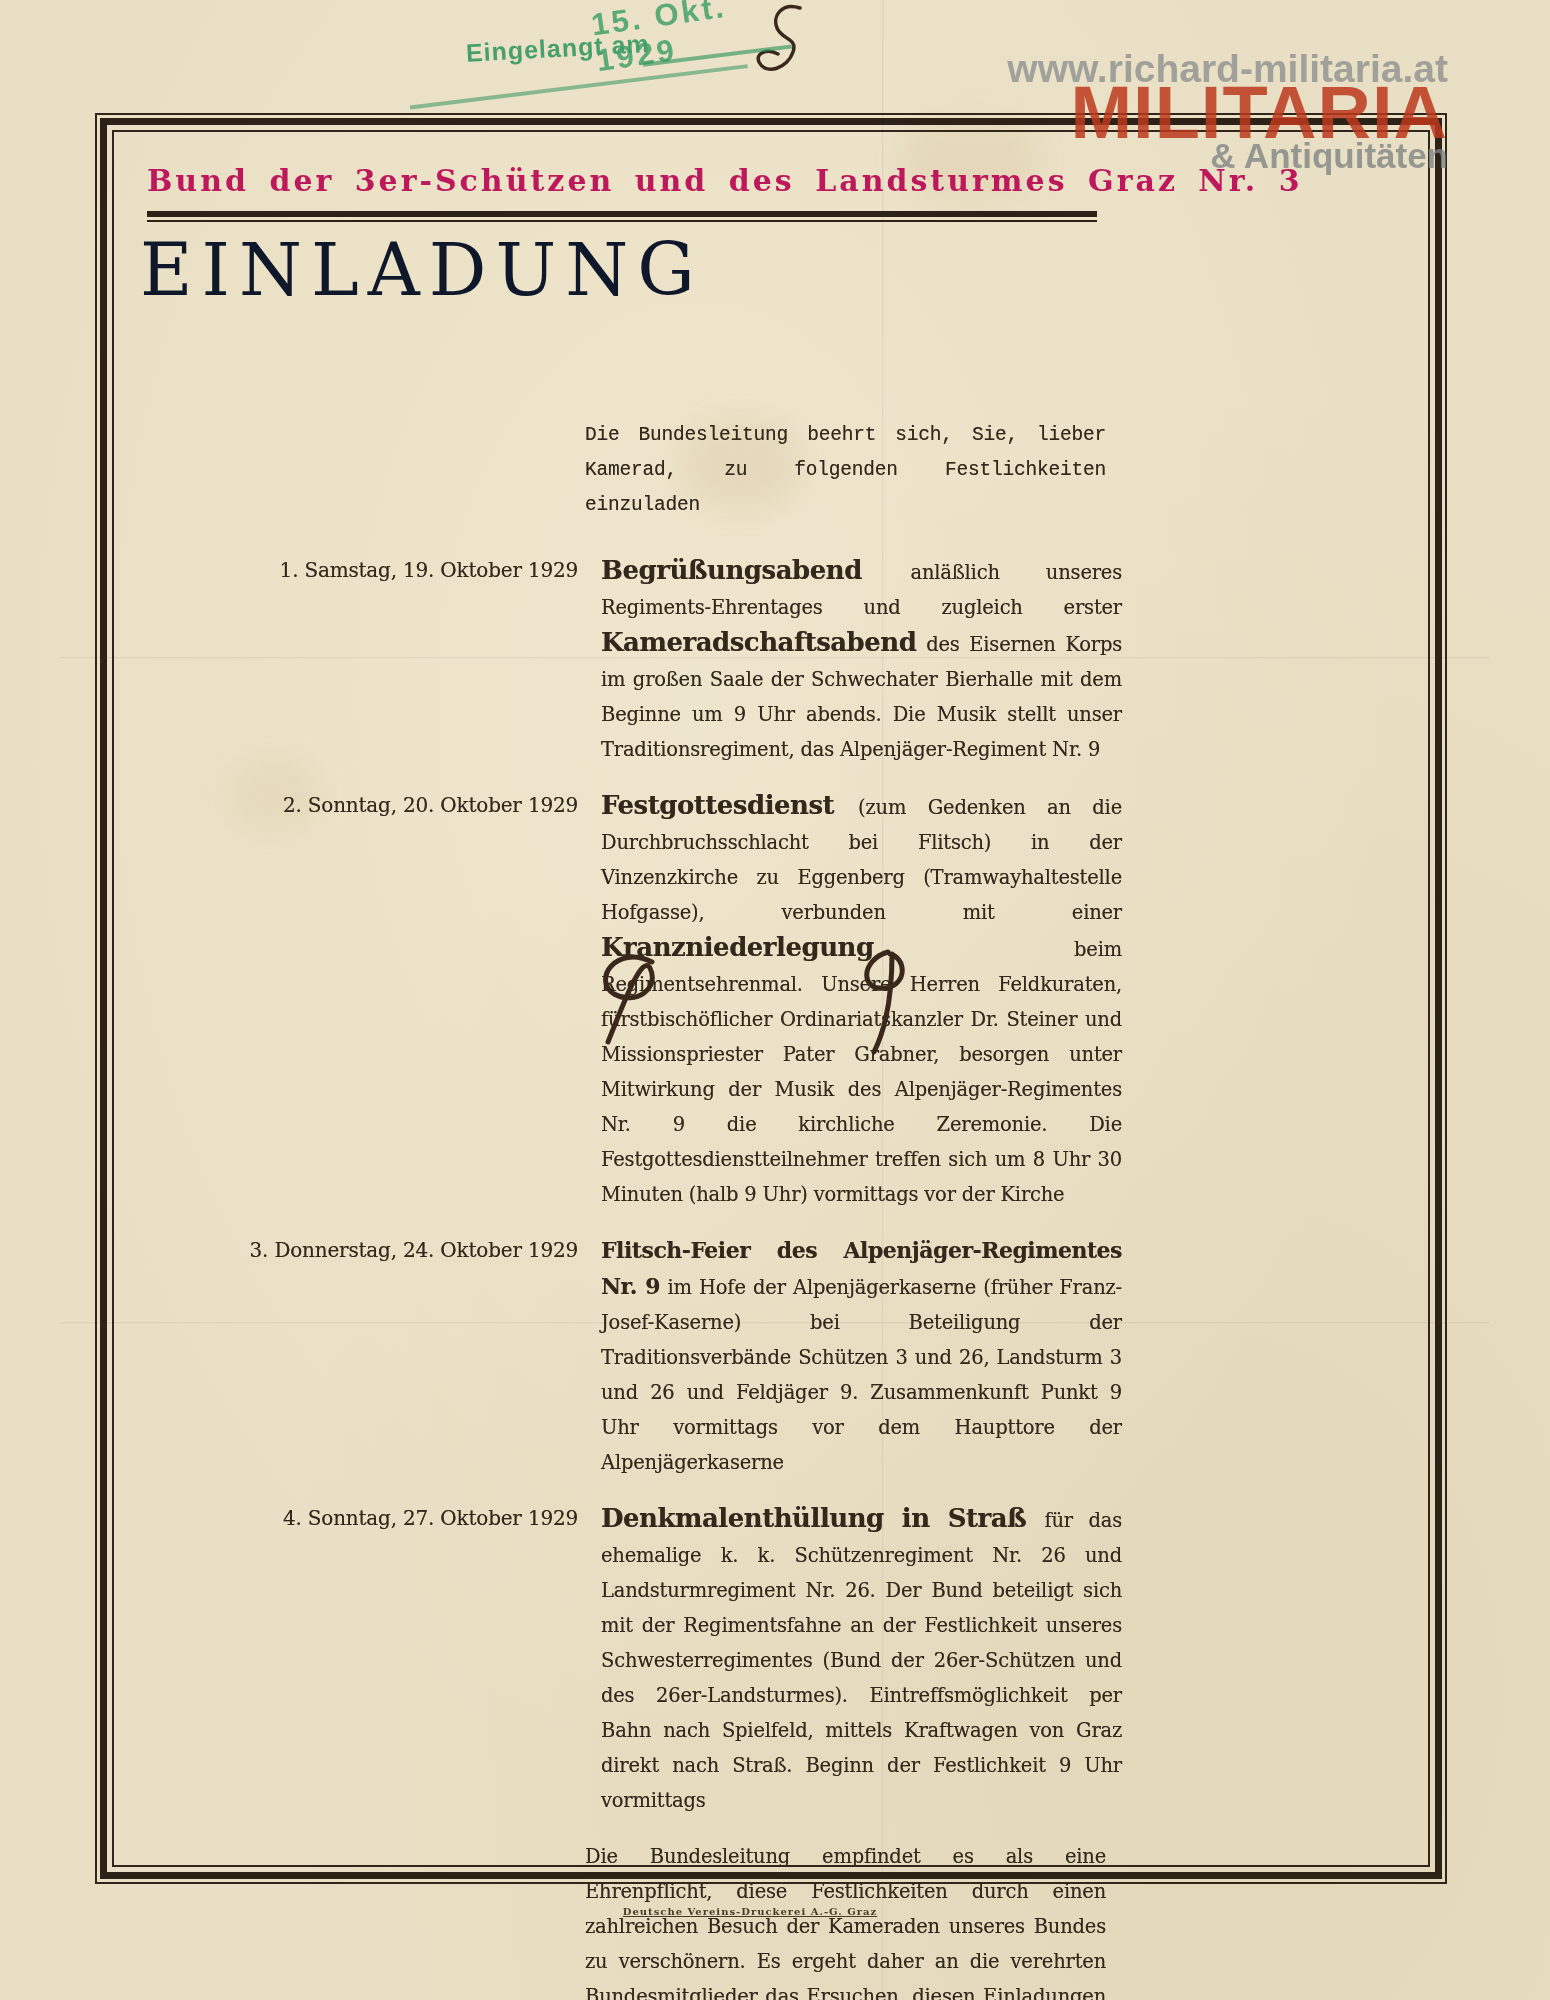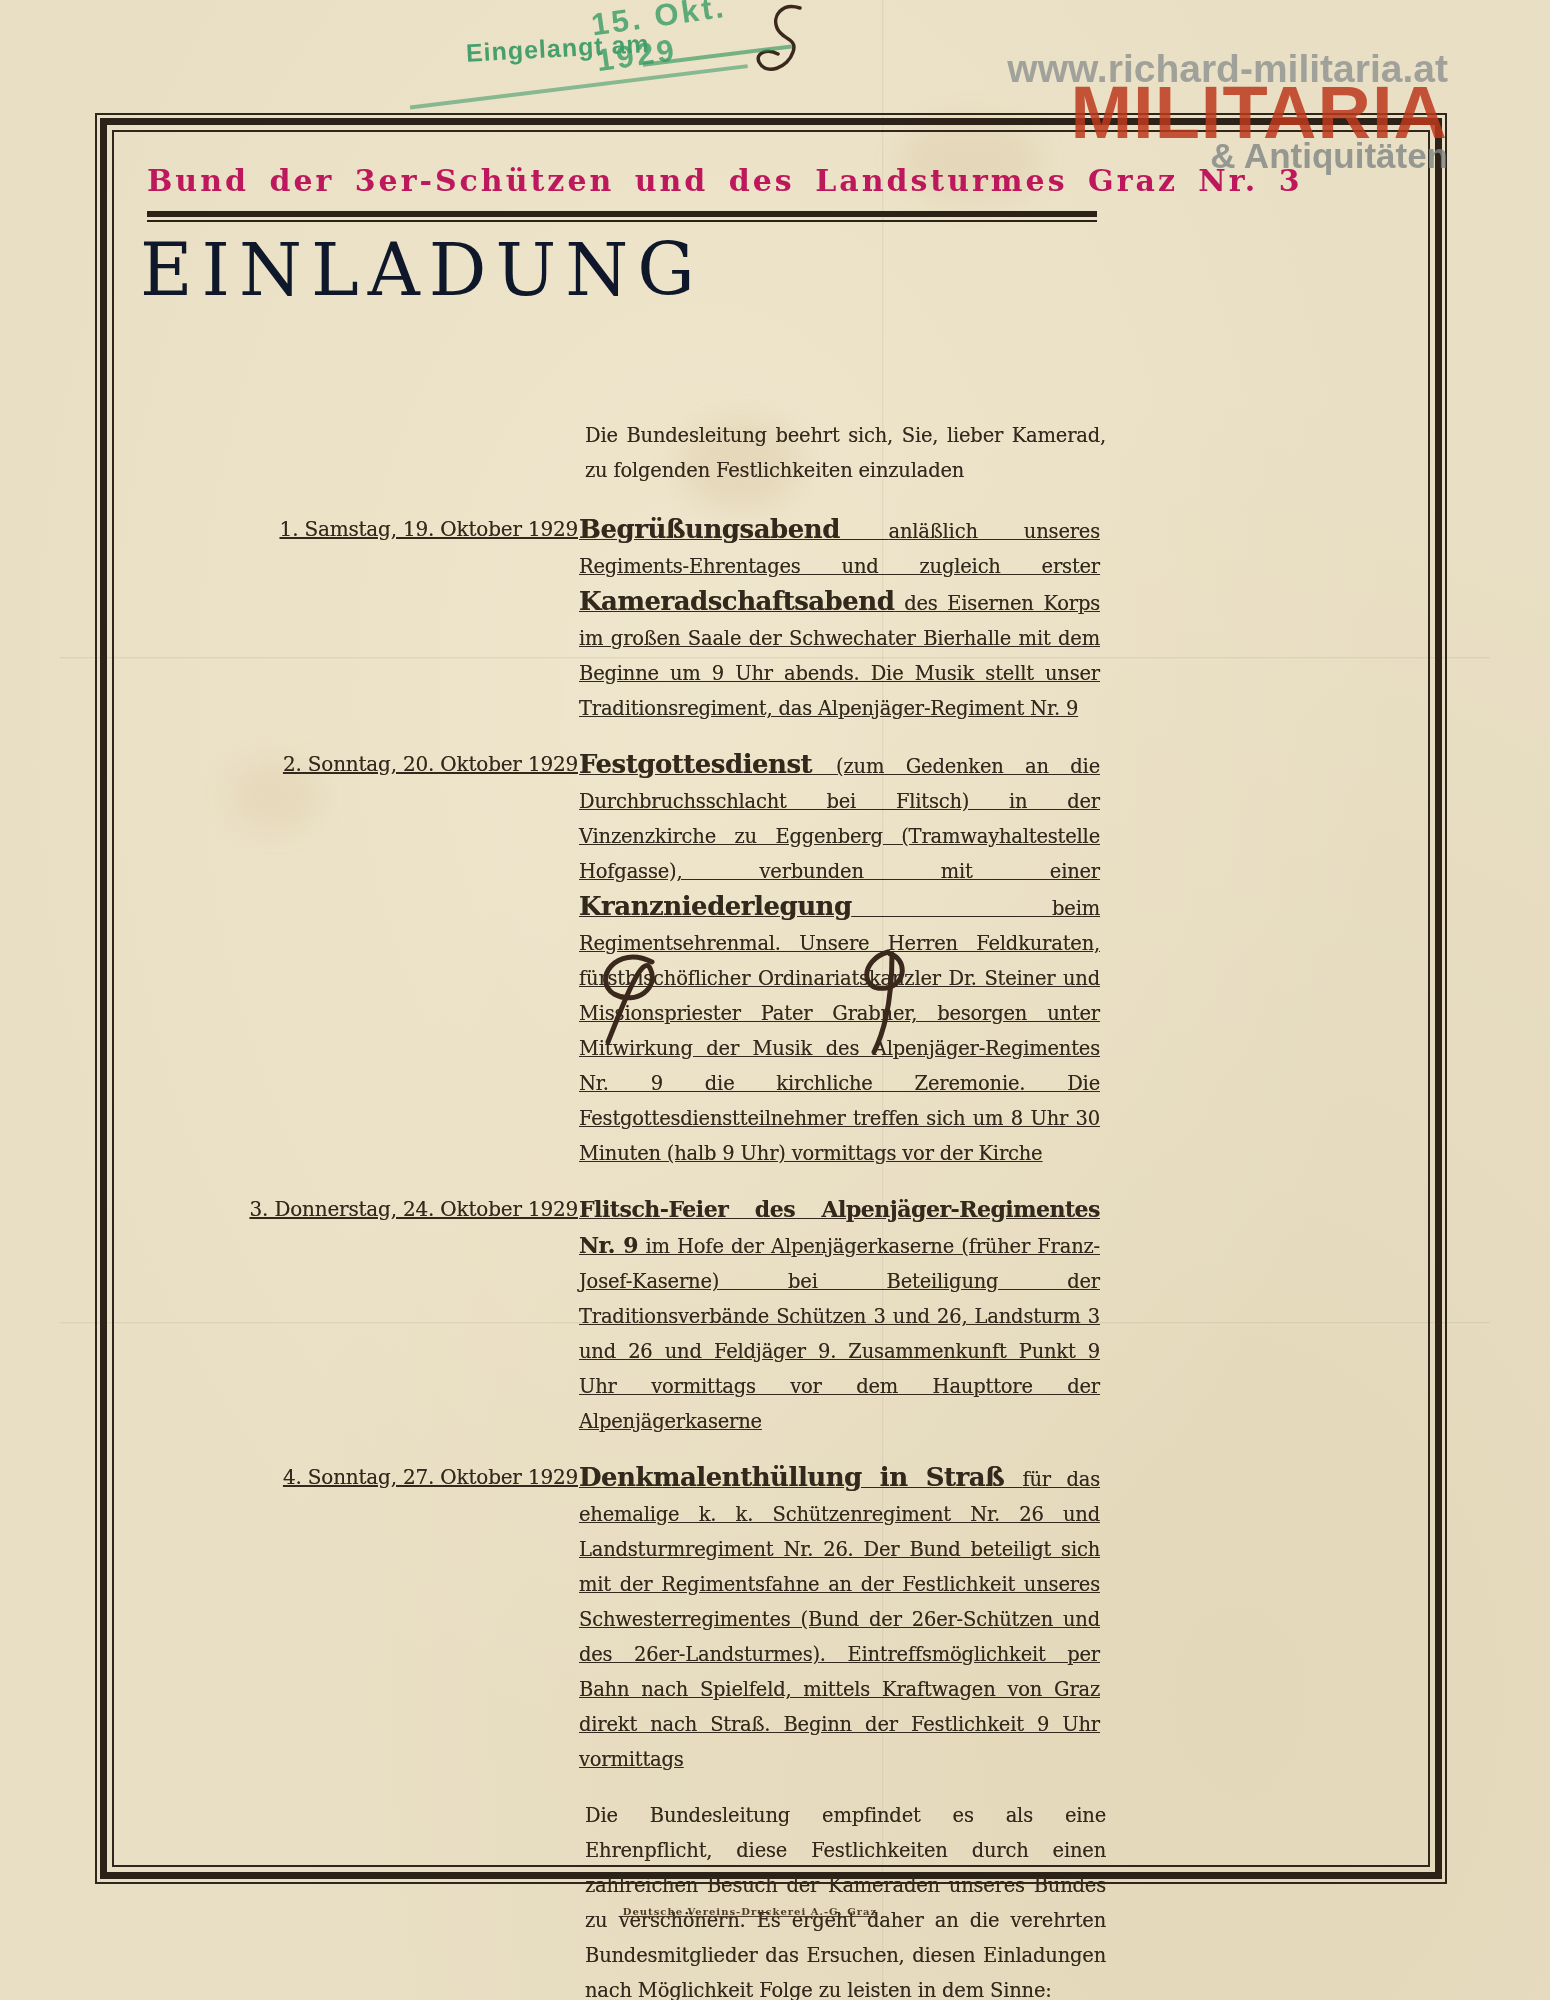--- a/index.html
+++ b/index.html
@@ -30,22 +30,22 @@
   .org-rule{position:absolute;left:147px;top:211px;width:950px;z-index:3;}
   .org-rule .thick{height:6px;background:#2c2218;}
   .org-rule .thin{height:2px;background:#2c2218;margin-top:3px;}
 
   .doc-title{position:absolute;left:140px;top:234px;z-index:3;
     font-size:72px;line-height:1;letter-spacing:9px;color:#0f172a;font-weight:400;}
 
   .content{position:absolute;left:145px;top:418px;width:961px;z-index:3;
     font-size:19.5px;line-height:35px;letter-spacing:-0.2px;
     text-shadow:0 0 0.5px rgba(50,40,25,0.55);}
-  .intro{margin-left:440px;width:521px;margin-bottom:24px;text-align:justify;}
-  .event{display:grid;grid-template-columns:433px 521px;column-gap:1px;margin-bottom:21px;text-decoration:underline;}
+  .intro{margin-left:440px;width:521px;margin-bottom:30px;text-align:justify;font-family:Liberation Mono, monospace;}
+  .event{display:grid;grid-template-columns:433px 521px;column-gap:23px;margin-bottom:21px;}
   .event-date{text-align:right;font-size:20px;white-space:nowrap;}
   .event-body{text-align:justify;}
   .seg-lead{font-weight:bold;font-size:26px;letter-spacing:-0.5px;}
   .seg-leadfit{font-weight:bold;font-size:22px;letter-spacing:-0.5px;}
   .closing{margin-left:440px;width:521px;text-align:justify;margin-bottom:6px;}
 
   .imprint{position:absolute;left:540px;top:1906px;width:420px;text-align:center;z-index:3;
     font-size:10px;letter-spacing:1px;color:#4b3a28;font-weight:bold;filter:blur(0.3px);text-decoration:underline;}
 
   

